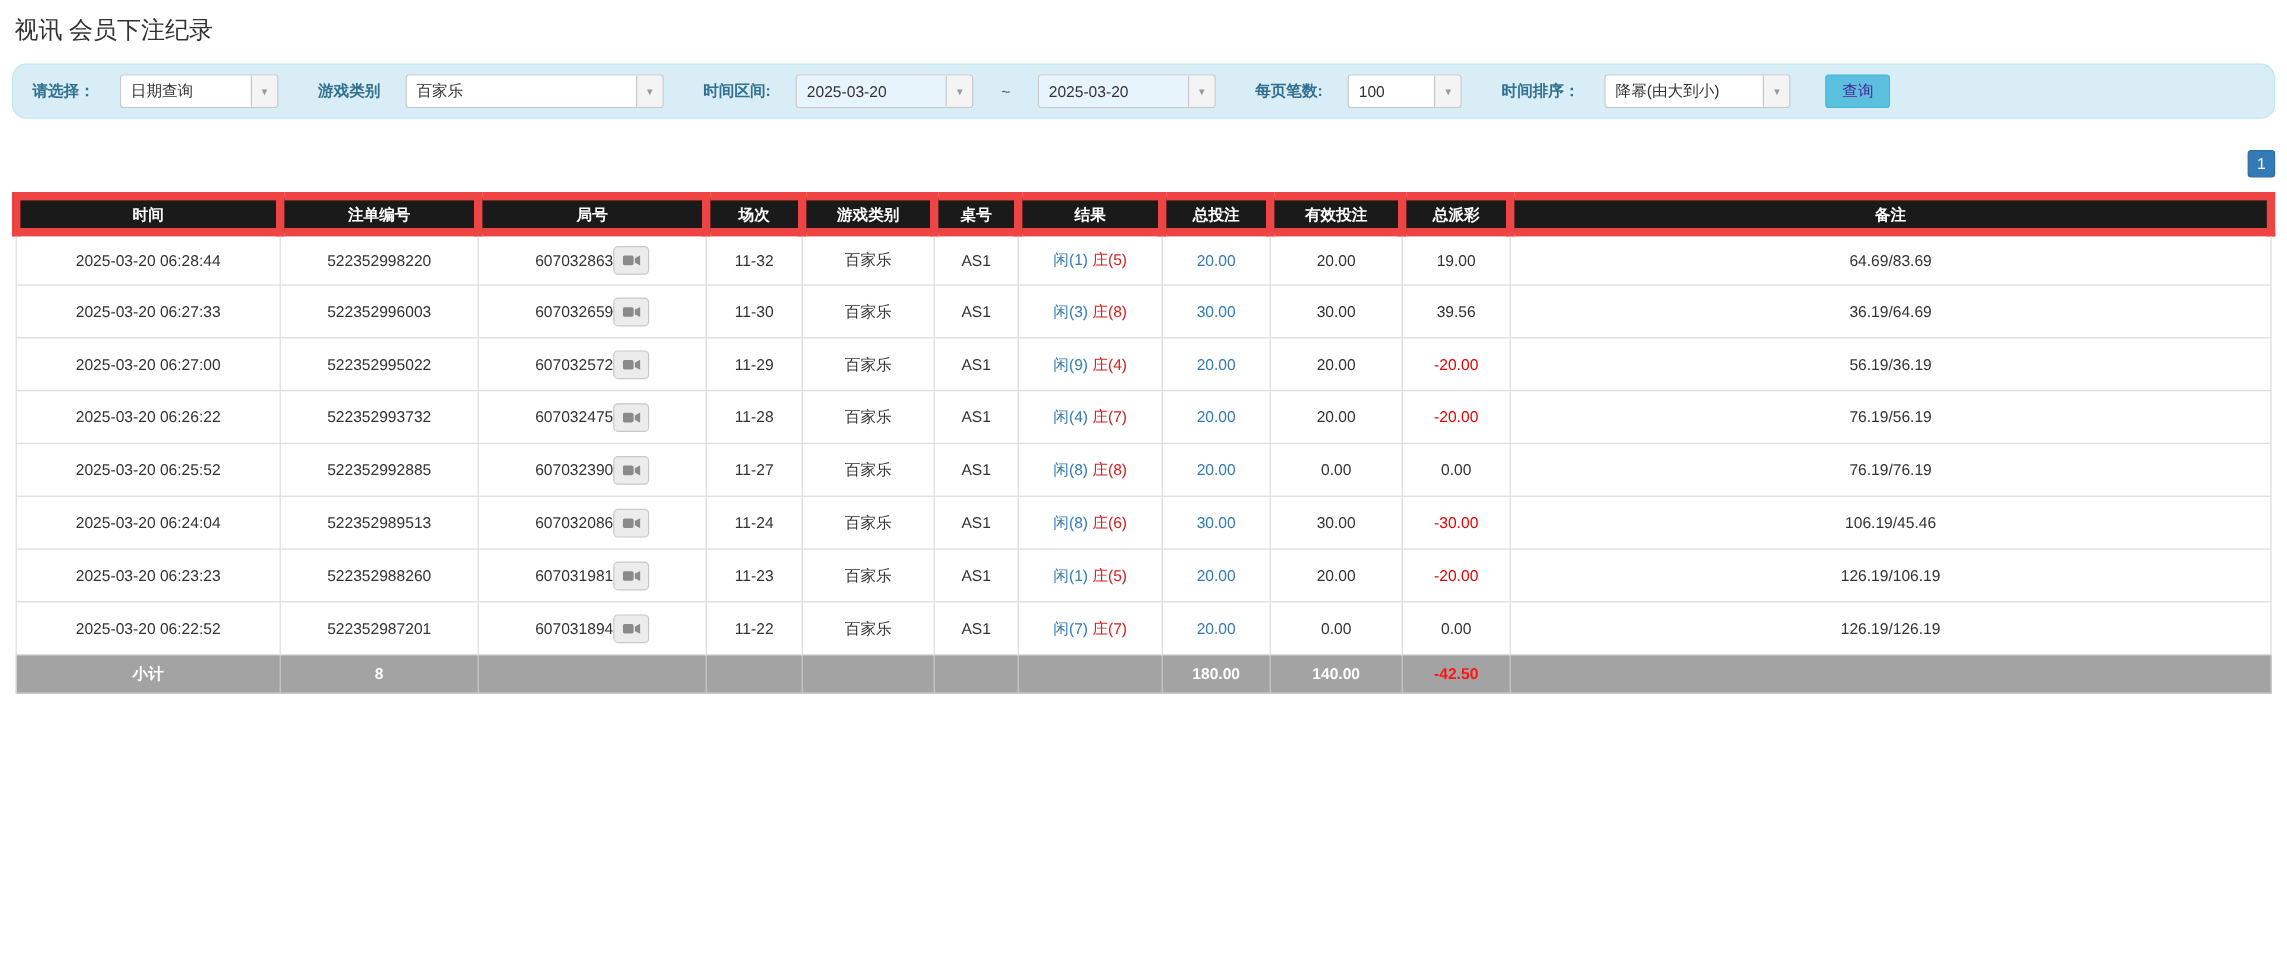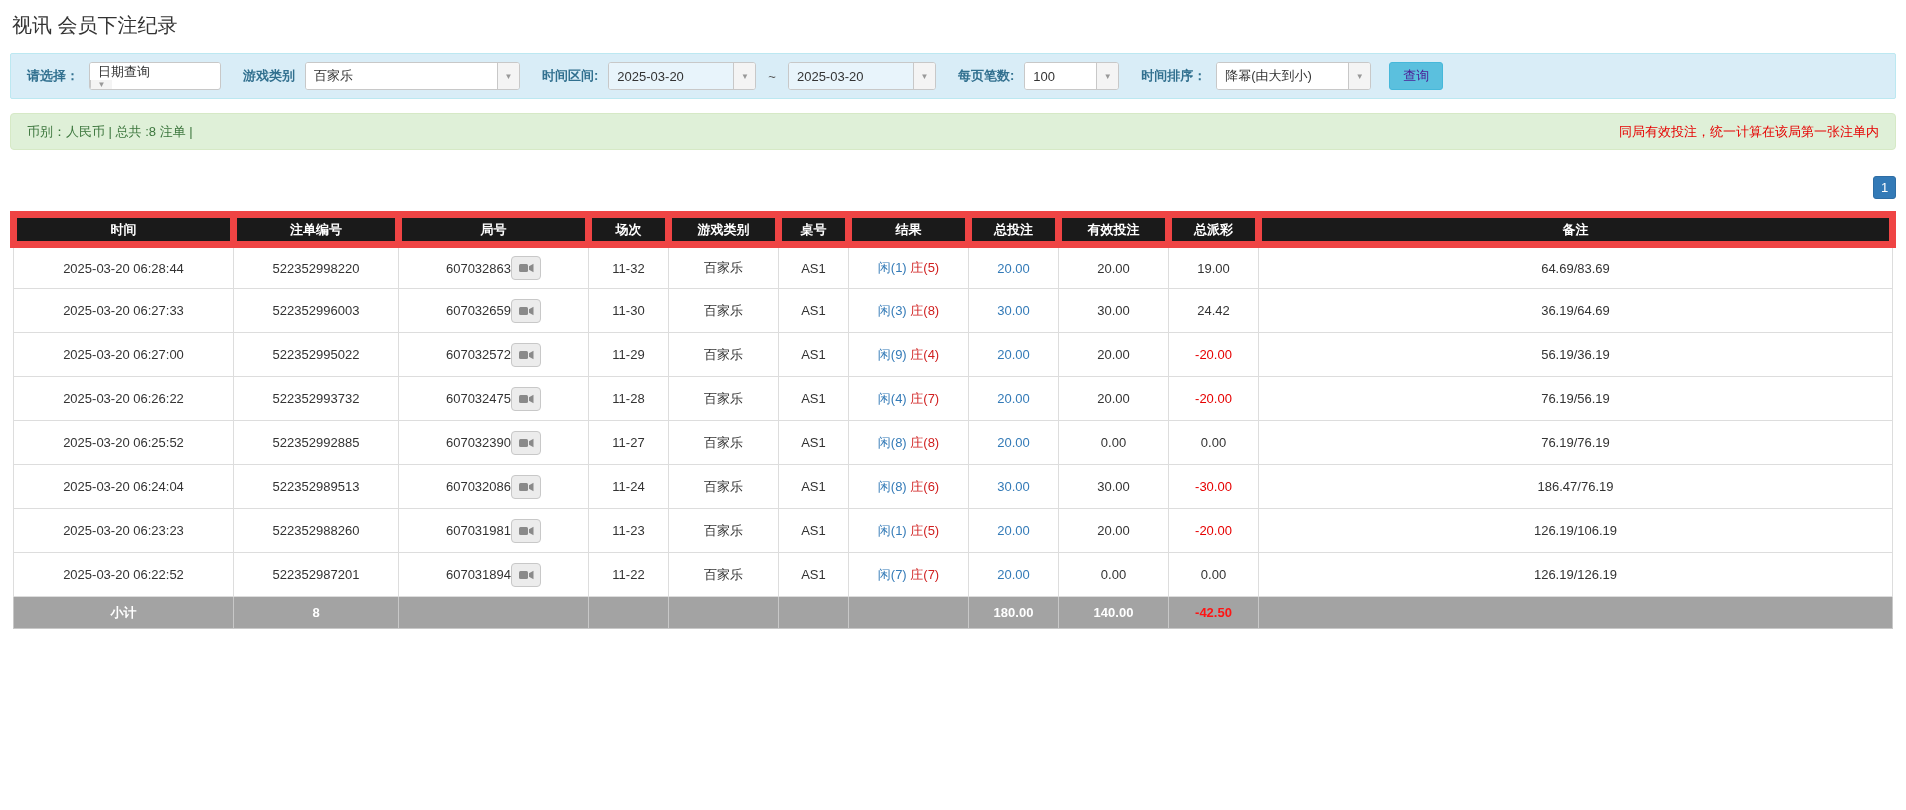--- a/index.html
+++ b/index.html
@@ -8,37 +8,37 @@
     font-family:"Liberation Sans","DejaVu Sans",sans-serif;
     font-size:13px; color:#333;
     width:1906px; min-height:810px;
   }
   .page { padding:8px 10px 20px; }
 
   .page-title { font-size:20px; font-weight:400; color:#333; padding:4px 2px 14px; }
 
   
   .filter-bar {
-    background:#d9edf7; border:1px solid #bce8f1; border-radius:2px;
-    height:46px; padding:0 16px; display:flex; align-items:center; gap:10px;
+    background:#d9edf7; border:1px solid #bce8f1; border-radius:12px;
+    height:46px; padding:0 16px; display:flex; align-items:center; gap:21px;
   }
   .filter-label { color:#31708f; font-weight:bold; white-space:nowrap; }
   .ml { margin-left:12px; }
   .combo {
     display:inline-flex; align-items:stretch; height:28px;
     background:#fff; border:1px solid #c8c8c8; border-radius:3px;
     overflow:hidden; cursor:pointer;
   }
   .combo-text { flex:1; display:flex; align-items:center; padding:0 8px; color:#333; white-space:nowrap; overflow:hidden; background:#fff; }
   .combo-arrow {
     width:22px; display:flex; align-items:center; justify-content:center;
     border-left:1px solid #c8c8c8; background:#f4f4f4; color:#999; font-size:8px;
   }
   .combo.lightblue .combo-text { background:#e8f4fb; }
-  .w-query { width:132px;flex-direction:column; } .w-game { width:215px; } .w-date { width:148px; }
+  .w-query { width:132px; } .w-game { width:215px; } .w-date { width:148px; }
   .w-size { width:95px; } .w-sort { width:155px; }
   .tilde { color:#555; padding:0 2px; }
   .search-btn {
     height:28px; padding:0 13px; margin-left:8px;
     background:#5bc0de; border:1px solid #46b8da; border-radius:3px;
     color:#4c1d95; font-size:13px; cursor:pointer;
     font-family:"Liberation Sans","DejaVu Sans",sans-serif;
   }
 
   
@@ -123,24 +123,20 @@
 
     <span class="filter-label ml">时间排序：</span>
     <div class="combo w-sort">
       <span class="combo-text">降幂(由大到小)</span>
       <span class="combo-arrow">▼</span>
     </div>
 
     <button class="search-btn">查询</button>
   </div>
 
-  <div class="summary-bar">
-    <span class="summary-left">币别：人民币 | 总共 :8 注单 |</span>
-    <span class="summary-right">同局有效投注，统一计算在该局第一张注单内</span>
-  </div>
 
   <div class="pagination">
     <button class="page-btn">1</button>
   </div>
 
   <table>
     <colgroup>
       <col style="width:220px">
         <col style="width:165px">
         <col style="width:190px">
@@ -212,21 +208,21 @@
     </td>
     <td>11-30</td>
     <td>百家乐</td>
     <td>AS1</td>
     <td>
       <span class="blue">闲(3)</span>
       <span class="red-b">庄(8)</span>
     </td>
     <td class="cell-total-bet">30.00</td>
     <td>30.00</td>
-    <td>24.42</td>
+    <td>39.56</td>
     <td>36.19/64.69</td>
   </tr>
 
   <tr>
     <td>2025-03-20 06:27:00</td>
     <td>522352995022</td>
     <td>
       <span class="round-cell">
         <span>607032572</span>
         <button class="video-btn">
@@ -321,21 +317,21 @@
     <td>11-24</td>
     <td>百家乐</td>
     <td>AS1</td>
     <td>
       <span class="blue">闲(8)</span>
       <span class="red-b">庄(6)</span>
     </td>
     <td class="cell-total-bet">30.00</td>
     <td>30.00</td>
     <td class="neg">-30.00</td>
-    <td>186.47/76.19</td>
+    <td>106.19/45.46</td>
   </tr>
 
   <tr>
     <td>2025-03-20 06:23:23</td>
     <td>522352988260</td>
     <td>
       <span class="round-cell">
         <span>607031981</span>
         <button class="video-btn">
           <svg width="15" height="12" viewBox="0 0 15 12">

